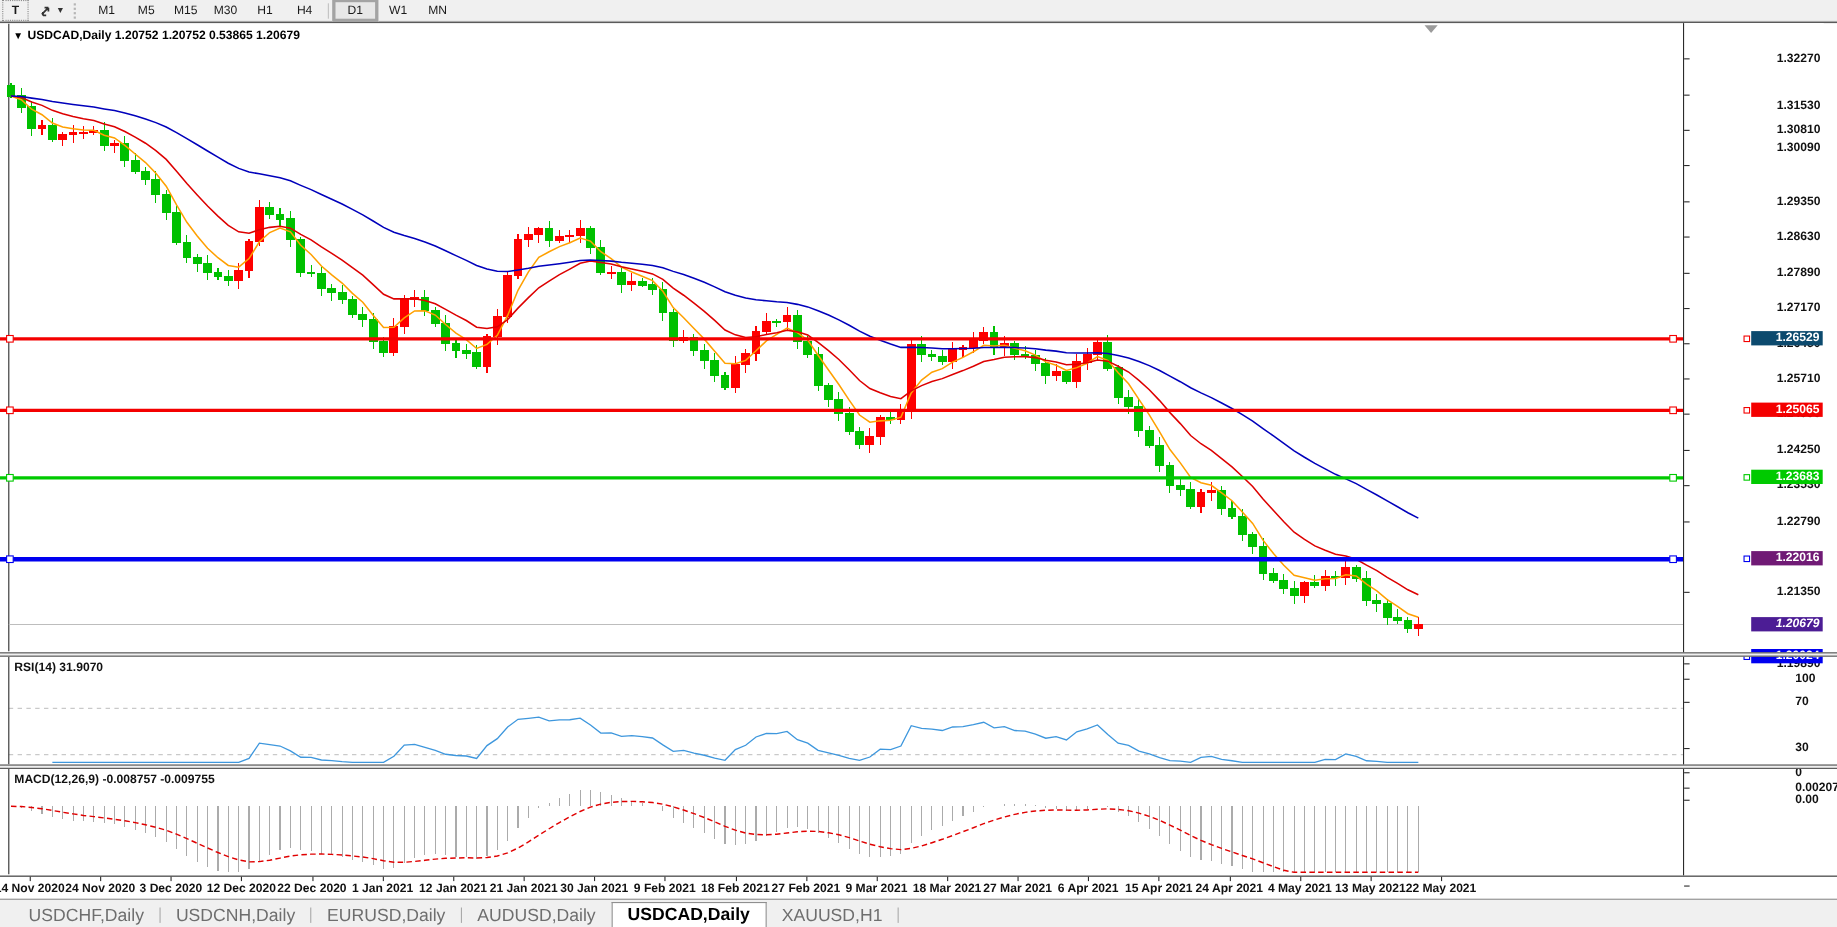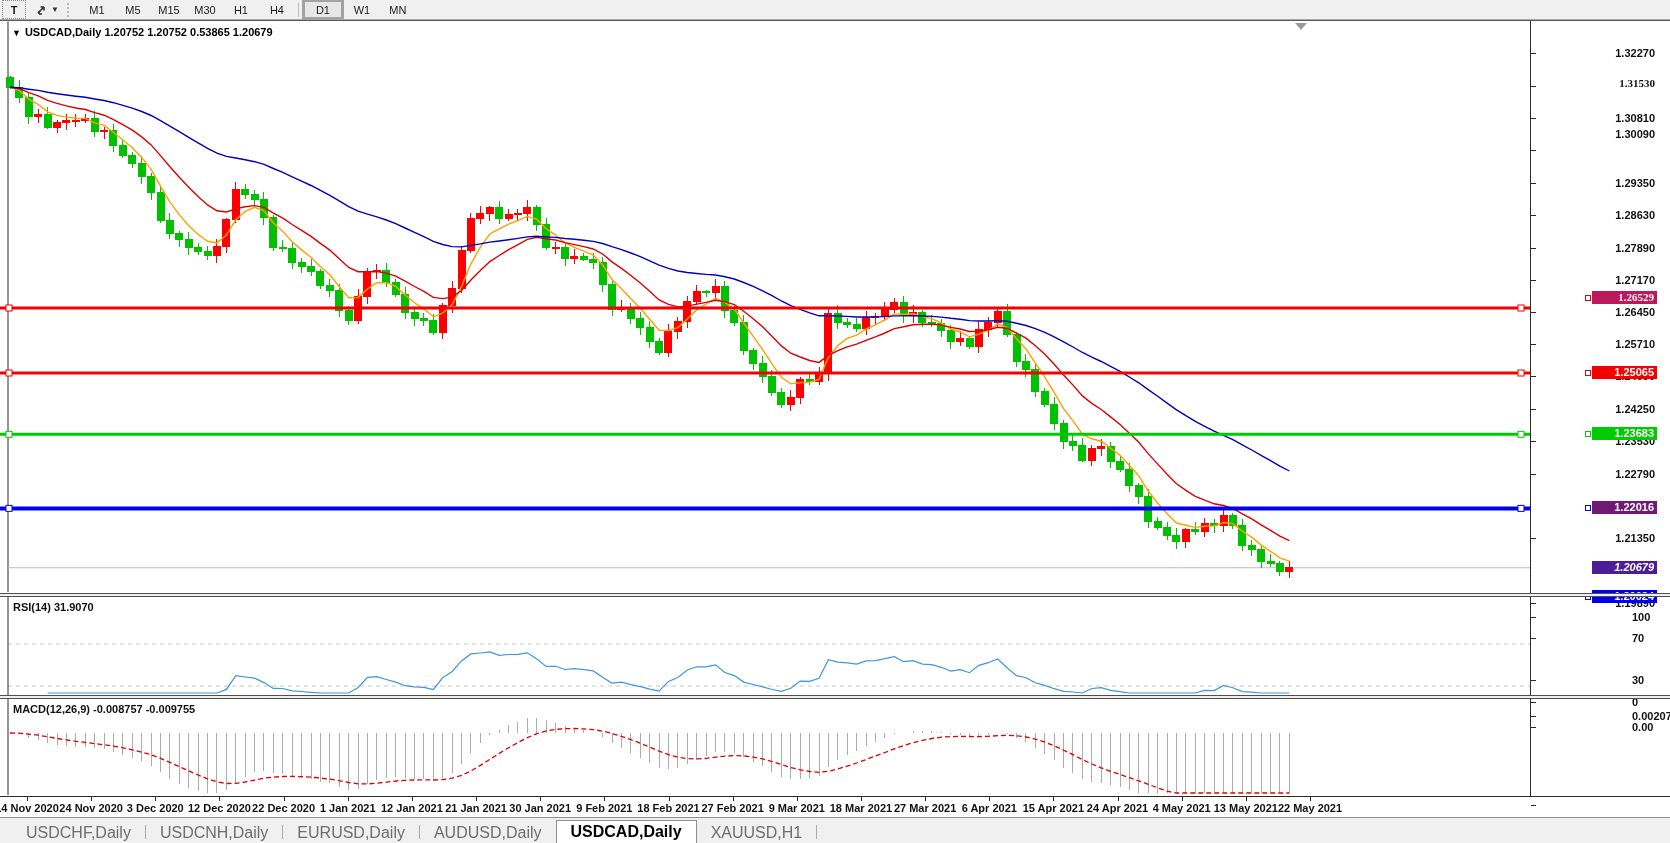--- a/index.html
+++ b/index.html
@@ -529,36 +529,36 @@
           <line x1="1261.131" y1="34" x2="1261.131" y2="94" stroke="#ababab" stroke-width="1"></line>
           <line x1="1270.538" y1="34" x2="1270.538" y2="94" stroke="#ababab" stroke-width="1"></line>
           <line x1="1279.945" y1="34" x2="1279.945" y2="94" stroke="#ababab" stroke-width="1"></line>
           <line x1="1289.352" y1="34" x2="1289.352" y2="93.77859514750742" stroke="#ababab" stroke-width="1"></line>
         </g>
         <polyline points="10.0,34.0 19.4,34.2 28.8,35.1 38.2,36.2 47.6,37.8 57.0,39.4 66.4,40.9 75.8,42.3 85.3,43.4 94.7,44.6 104.1,45.8 113.5,47.2 122.9,48.8 132.3,50.8 141.7,53.1 151.1,55.8 160.5,59.3 169.9,63.4 179.3,67.6 188.7,71.9 198.1,76.0 207.5,79.8 217.0,82.8 226.4,84.5 235.8,84.3 245.2,83.0 254.6,81.1 264.0,79.2 273.4,78.1 282.8,77.5 292.2,77.4 301.6,77.7 311.0,78.2 320.4,79.1 329.8,80.1 339.2,81.6 348.7,83.5 358.1,84.8 367.5,84.9 376.9,84.1 386.3,83.1 395.7,82.0 405.1,81.3 414.5,81.0 423.9,80.8 433.3,81.0 442.7,80.6 452.1,79.2 461.5,76.4 470.9,71.9 480.4,66.4 489.8,60.3 499.2,54.4 508.6,48.8 518.0,43.5 527.4,38.7 536.8,34.7 546.2,32.0 555.6,30.4 565.0,29.7 574.4,29.5 583.8,29.9 593.2,30.6 602.6,32.1 612.0,34.5 621.5,37.4 630.9,40.7 640.3,44.2 649.7,48.1 659.1,52.2 668.5,55.7 677.9,58.3 687.3,59.6 696.7,59.9 706.1,59.4 715.5,58.2 724.9,57.2 734.3,56.6 743.7,56.9 753.2,58.1 762.6,59.9 772.0,62.5 781.4,65.5 790.8,68.5 800.2,70.8 809.6,72.5 819.0,73.4 828.4,72.2 837.8,70.0 847.2,67.1 856.6,64.0 866.0,60.6 875.4,57.1 884.9,53.5 894.3,49.8 903.7,46.6 913.1,43.7 922.5,41.3 931.9,39.5 941.3,38.2 950.7,37.6 960.1,37.3 969.5,37.5 978.9,37.6 988.3,37.3 997.7,36.7 1007.1,36.3 1016.5,36.8 1026.0,38.0 1035.4,40.2 1044.8,43.1 1054.2,46.8 1063.6,51.1 1073.0,55.7 1082.4,60.6 1091.8,65.0 1101.2,68.8 1110.6,72.3 1120.0,75.5 1129.4,78.7 1138.8,81.8 1148.2,85.3 1157.7,88.8 1167.1,92.2 1176.5,94.0 1185.9,94.0 1195.3,94.0 1204.7,94.0 1214.1,94.0 1223.5,94.0 1232.9,94.0 1242.3,94.0 1251.7,94.0 1261.1,94.0 1270.5,94.0 1279.9,94.0 1289.4,94.0" fill="none" stroke="#e00000" stroke-width="1.3" stroke-dasharray="5 3"></polyline>
       </svg>
 
     <div id="axiscol">
         <div class="ptick" style="top: 26.0996px;">1.32270</div>
-        <div class="ptick" style="top: 56px; font-family: Liberation Serif, serif;">1.31530</div>
+        <div class="ptick" style="top: 69px;">1.31530</div>
         <div class="ptick" style="top: 90.9236px;">1.30810</div>
         <div class="ptick" style="top: 107px;">1.30090</div>
         <div class="ptick" style="top: 155.748px;">1.29350</div>
         <div class="ptick" style="top: 187.716px;">1.28630</div>
         <div class="ptick" style="top: 220.572px;">1.27890</div>
         <div class="ptick" style="top: 252.54px;">1.27170</div>
         <div class="ptick" style="top: 284.508px;">1.26450</div>
         <div class="ptick" style="top: 317.364px;">1.25710</div>
         <div class="ptick" style="top: 349.332px;">1.24990</div>
         <div class="ptick" style="top: 382.188px;">1.24250</div>
         <div class="ptick" style="top: 414.156px;">1.23530</div>
         <div class="ptick" style="top: 447.012px;">1.22790</div>
         <div class="ptick" style="top: 510.948px;">1.21350</div>
         <div class="ptick" style="top: 575.772px;">1.19890</div>
-        <div class="plabel" style="top: 270px; background: #be185d; color: rgb(255, 255, 255); font-family: Liberation Serif, serif;">1.26529<span class="sq" style="color: rgb(244, 0, 0);"></span></div>
+        <div class="plabel" style="top: 280px; background: #0c4a6e; color: rgb(255, 255, 255);">1.26529<span class="sq" style="color: rgb(244, 0, 0);"></span></div>
         <div class="plabel" style="top: 345.002px; background: rgb(244, 0, 0); color: rgb(255, 255, 255);">1.25065<span class="sq" style="color: rgb(244, 0, 0);"></span></div>
         <div class="plabel" style="top: 406.362px; background: rgb(0, 202, 0); color: rgb(255, 255, 255);">1.23683<span class="sq" style="color: rgb(0, 202, 0);"></span></div>
         <div class="plabel" style="top: 480.377px; background: #701a75; color: rgb(255, 255, 255);">1.22016<span class="sq" style="color: rgb(0, 0, 240);"></span></div>
         <div class="plabel" style="top: 568.822px; background: rgb(0, 0, 240); color: rgb(255, 255, 255);">1.20024<span class="sq" style="color: rgb(0, 0, 240);"></span></div>
         <div class="plabel" style="top: 539.74px; background: #4c1d95; color: rgb(255, 255, 255); font-style: italic;">1.20679</div>
         <div class="ialabel" style="top: 590px;">100</div>
         <div class="ialabel" style="top: 611px;">70</div>
         <div class="ialabel" style="top: 653px;">30</div>
         <div class="ialabel" style="top: 675px;">0</div>
         <div class="ialabel" style="top: 689px;">0.002074</div>

